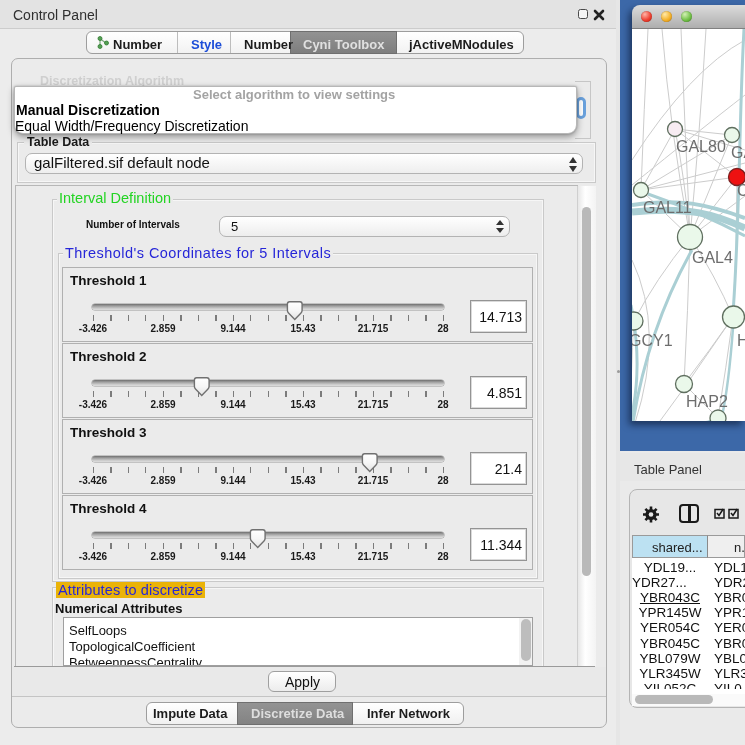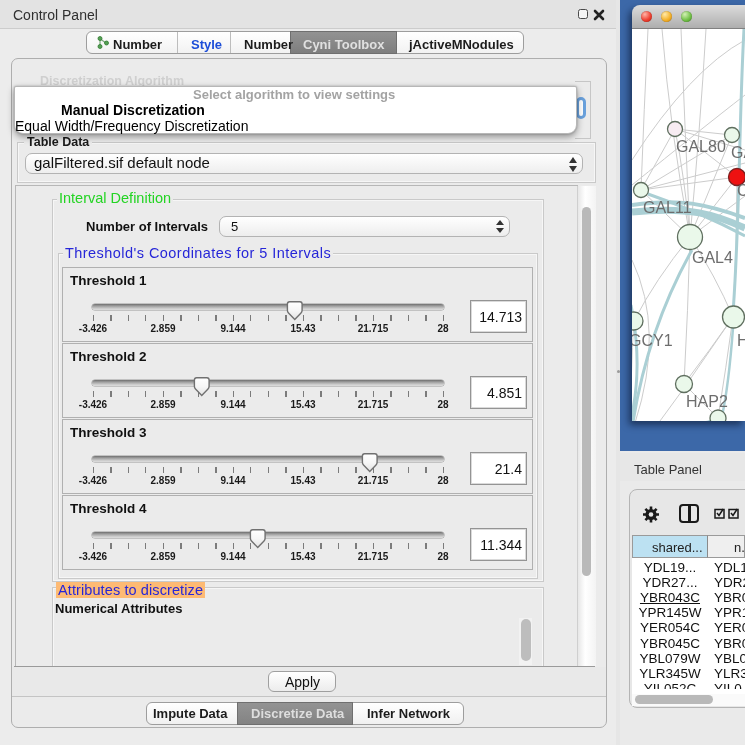--- a/index.html
+++ b/index.html
@@ -53,21 +53,21 @@
   <div class="abs" style="left:25px;top:153px;width:558px;height:21px;background:linear-gradient(#ffffff,#eeeeee);border:1px solid #b3b3b3;border-radius:7px;box-sizing:border-box;"></div>
   <div class="abs" style="left:34px;top:154px;font-size:15px;color:#111;">galFiltered.sif default node</div>
   <div class="abs" style="left:569px;top:157px;width:0;height:0;border-left:4.5px solid transparent;border-right:4.5px solid transparent;border-bottom:6px solid #333;"></div>
   <div class="abs" style="left:569px;top:166px;width:0;height:0;border-left:4.5px solid transparent;border-right:4.5px solid transparent;border-top:6px solid #333;"></div>
 
   <div class="abs" style="left:15px;top:185px;width:561px;height:482px;border:1px solid #b7b7b7;background:#ebebeb;"></div>
 
   <div class="abs etched" style="left:52px;top:199px;width:490px;height:381px;"></div>
   <div class="abs" style="left:57px;top:189.5px;font-size:14.5px;color:#23d423;background:#ebebeb;padding:0 2px;">Interval Definition</div>
 
-  <div class="abs" style="left:86px;top:219px;font-size:13px;font-weight:bold;color:#111;">Number of Intervals</div>
+  <div class="abs" style="left:86px;top:219px;font-size:10px;font-weight:bold;color:#111;">Number of Intervals</div>
   <div class="abs" style="left:219px;top:216px;width:291px;height:21px;background:linear-gradient(#ffffff,#ededed);border:1px solid #b3b3b3;border-radius:7px;box-sizing:border-box;"></div>
   <div class="abs" style="left:231px;top:219px;font-size:13px;color:#111;">5</div>
   <div class="abs" style="left:496px;top:220px;width:0;height:0;border-left:4px solid transparent;border-right:4px solid transparent;border-bottom:5.5px solid #333;"></div>
   <div class="abs" style="left:496px;top:228px;width:0;height:0;border-left:4px solid transparent;border-right:4px solid transparent;border-top:5.5px solid #333;"></div>
 
   <div class="abs etched" style="left:58px;top:253px;width:478px;height:324px;"></div>
   <div class="abs" style="left:63px;top:244.5px;font-size:14.5px;letter-spacing:0.45px;color:#2626d8;background:#ebebeb;padding:0 2px;">Threshold's Coordinates for 5 Intervals</div>
 
   <div class="abs" style="left:62px;top:267px;width:469px;height:73px;border:1px solid #b0b0b0;"></div>
   <div class="abs" style="left:70px;top:273px;font-size:13.5px;font-weight:bold;color:#111;">Threshold 1</div>
@@ -159,43 +159,48 @@
   <div class="abs tlb" style="left:63px;top:550.5px;">-3.426</div>
   <div class="abs tlb" style="left:133px;top:550.5px;">2.859</div>
   <div class="abs tlb" style="left:203px;top:550.5px;">9.144</div>
   <div class="abs tlb" style="left:273px;top:550.5px;">15.43</div>
   <div class="abs tlb" style="left:343px;top:550.5px;">21.715</div>
   <div class="abs tlb" style="left:413px;top:550.5px;">28</div>
   <div class="abs" style="left:470px;top:528px;width:57px;height:33px;background:#fff;border:1px solid #949494;box-shadow:inset 0 0 0 1px #dadada;box-sizing:border-box;"></div>
   <div class="abs" style="left:470px;top:537px;width:52px;font-size:14px;color:#111;text-align:right;">11.344</div>
 
   <div class="abs etched" style="left:52px;top:587px;width:490px;height:85px;"></div>
-  <div class="abs" style="left:56px;top:581.5px;font-size:14.5px;letter-spacing:0.1px;color:#2626d8;background:#fdba74;padding:0 2px;">Attributes to discretize</div>
+  <div class="abs" style="left:56px;top:581.5px;font-size:14.5px;letter-spacing:0.1px;color:#2626d8;background:#eab308;padding:0 2px;">Attributes to discretize</div>
   <div class="abs" style="left:55px;top:601px;font-size:13px;font-weight:bold;color:#111;">Numerical Attributes</div>
+  <div class="abs" style="left:63px;top:617px;width:470px;height:49px;background:#ffffff;border:1px solid #9f9f9f;box-sizing:border-box;overflow:hidden;">
+    <div class="abs" style="left:5px;top:5px;font-size:13px;color:#111;">SelfLoops</div>
+    <div class="abs" style="left:5px;top:21px;font-size:13px;color:#111;">TopologicalCoefficient</div>
+    <div class="abs" style="left:5px;top:37px;font-size:13px;color:#111;">BetweennessCentrality</div>
+  </div>
   <div class="abs" style="left:519px;top:618px;width:13px;height:47px;background:#f2f2f2;"></div>
   <div class="abs" style="left:520.5px;top:619px;width:10px;height:42px;background:#bdbdbd;border-radius:5px;"></div>
 
   <div class="abs" style="left:577px;top:186px;width:18px;height:480px;background:linear-gradient(90deg,#e7e7e7,#ffffff 40%,#f3f3f3);border-left:1px solid #cfcfcf;"></div>
   <div class="abs" style="left:581.5px;top:207px;width:9.5px;height:369px;background:#b9b9b9;border-radius:5px;"></div>
   <div class="abs" style="left:14px;top:666px;width:581px;height:1px;background:#9a9a9a;"></div>
 
   <div class="abs" style="left:12px;top:667px;width:594px;height:29px;background:#e9e9e9;"></div>
   <div class="abs" style="left:268px;top:671px;width:68px;height:21px;background:linear-gradient(#ffffff,#ececec);border:1px solid #9f9f9f;border-radius:6px;box-sizing:border-box;"></div>
   <div class="abs" style="left:285px;top:674px;font-size:14px;color:#111;">Apply</div>
   <div class="abs" style="left:12px;top:696px;width:594px;height:1px;background:#c4c4c4;"></div>
 
   <div class="abs" style="left:146px;top:702px;width:318px;height:23px;background:linear-gradient(#ffffff,#f0f0f0);border:1px solid #9d9d9d;border-radius:6px;box-sizing:border-box;"></div>
   <div class="abs" style="left:237px;top:702px;width:116px;height:23px;background:linear-gradient(#939393,#838383);border:1px solid #6f6f6f;box-sizing:border-box;"></div>
   <div class="abs" style="top:706px;left:153px;font-size:13px;font-weight:bold;color:#1c1c1c;">Impute Data</div>
   <div class="abs" style="top:706px;left:251px;font-size:13px;font-weight:bold;color:#dedede;">Discretize Data</div>
   <div class="abs" style="top:706px;left:367px;font-size:13px;font-weight:bold;color:#1c1c1c;">Infer Network</div>
 
   <div class="abs" style="left:14px;top:86px;width:563px;height:48px;background:#ffffff;border:1px solid #b7b7b7;box-sizing:border-box;border-radius:2px 2px 9px 9px;box-shadow:0 3px 7px rgba(0,0,0,0.38), 0 0 2px rgba(0,0,0,0.25);"></div>
   <div class="abs" style="left:193px;top:87px;font-size:13px;font-weight:bold;color:#a3a3a3;">Select algorithm to view settings</div>
-  <div class="abs" style="left:16px;top:102px;font-size:14px;font-weight:bold;color:#000;padding-left:45px;">Manual Discretization</div>
+  <div class="abs" style="left:16px;top:102px;font-size:14px;font-weight:bold;color:#000;">Manual Discretization</div>
   <div class="abs" style="left:15px;top:117.5px;font-size:14px;color:#000;">Equal Width/Frequency Discretization</div>
 
 </div>
 
 <div class="abs" style="left:616px;top:0;width:4px;height:745px;background:#e6e6e6;"></div>
 <div class="abs" style="left:616.5px;top:370px;width:3px;height:3px;border-radius:2px;background:#9a9a9a;"></div>
 
 <div class="abs" style="left:620px;top:0;width:125px;height:453px;background:#3c68a8;"></div>
 
 <div class="abs" style="left:632px;top:5px;width:113px;height:416px;box-shadow:-3px 4px 7px rgba(8,20,45,0.6);border-radius:8px 0 0 0;"></div>
@@ -297,21 +302,21 @@
 </svg>
 
 <div class="abs" style="left:632px;top:535px;width:76px;height:23px;background:#bce1f2;border:1px solid #9a9a9a;border-right:1px solid #8a8a8a;box-sizing:border-box;"></div>
 <div class="abs" style="left:708px;top:535px;width:37px;height:23px;background:#efefef;border:1px solid #9a9a9a;border-left:none;box-sizing:border-box;"></div>
 <div class="abs" style="left:652px;top:539.5px;font-size:13px;color:#222;">shared...</div>
 <div class="abs" style="left:734px;top:539.5px;font-size:13px;color:#222;">n...</div>
 
 <div class="abs" style="left:632px;top:558px;width:113px;height:137px;background:#ffffff;"></div>
 <div class="abs" style="left:632px;top:560px;width:76px;text-align:center;font-size:13.5px;color:#111;">YDL19...</div>
 <div class="abs" style="left:714px;top:560px;font-size:13.5px;color:#111;">YDL1</div>
-<div class="abs" style="left:632px;top:575px;width:76px;text-align:center;font-size:13.5px;color:#111;">YDR27...</div>
+<div class="abs" style="left:632px;top:575px;width:76px;text-align:left;font-size:13.5px;color:#111;">YDR27...</div>
 <div class="abs" style="left:714px;top:575px;font-size:13.5px;color:#111;">YDR2</div>
 <div class="abs" style="left:632px;top:590px;width:76px;text-align:center;font-size:13.5px;color:#111;text-decoration:underline;">YBR043C</div>
 <div class="abs" style="left:714px;top:590px;font-size:13.5px;color:#111;">YBR0</div>
 <div class="abs" style="left:632px;top:605px;width:76px;text-align:center;font-size:13.5px;color:#111;">YPR145W</div>
 <div class="abs" style="left:714px;top:605px;font-size:13.5px;color:#111;">YPR1</div>
 <div class="abs" style="left:632px;top:620px;width:76px;text-align:center;font-size:13.5px;color:#111;">YER054C</div>
 <div class="abs" style="left:714px;top:620px;font-size:13.5px;color:#111;">YER0</div>
 <div class="abs" style="left:632px;top:636px;width:76px;text-align:center;font-size:13.5px;color:#111;">YBR045C</div>
 <div class="abs" style="left:714px;top:636px;font-size:13.5px;color:#111;">YBR0</div>
 <div class="abs" style="left:632px;top:651px;width:76px;text-align:center;font-size:13.5px;color:#111;">YBL079W</div>

